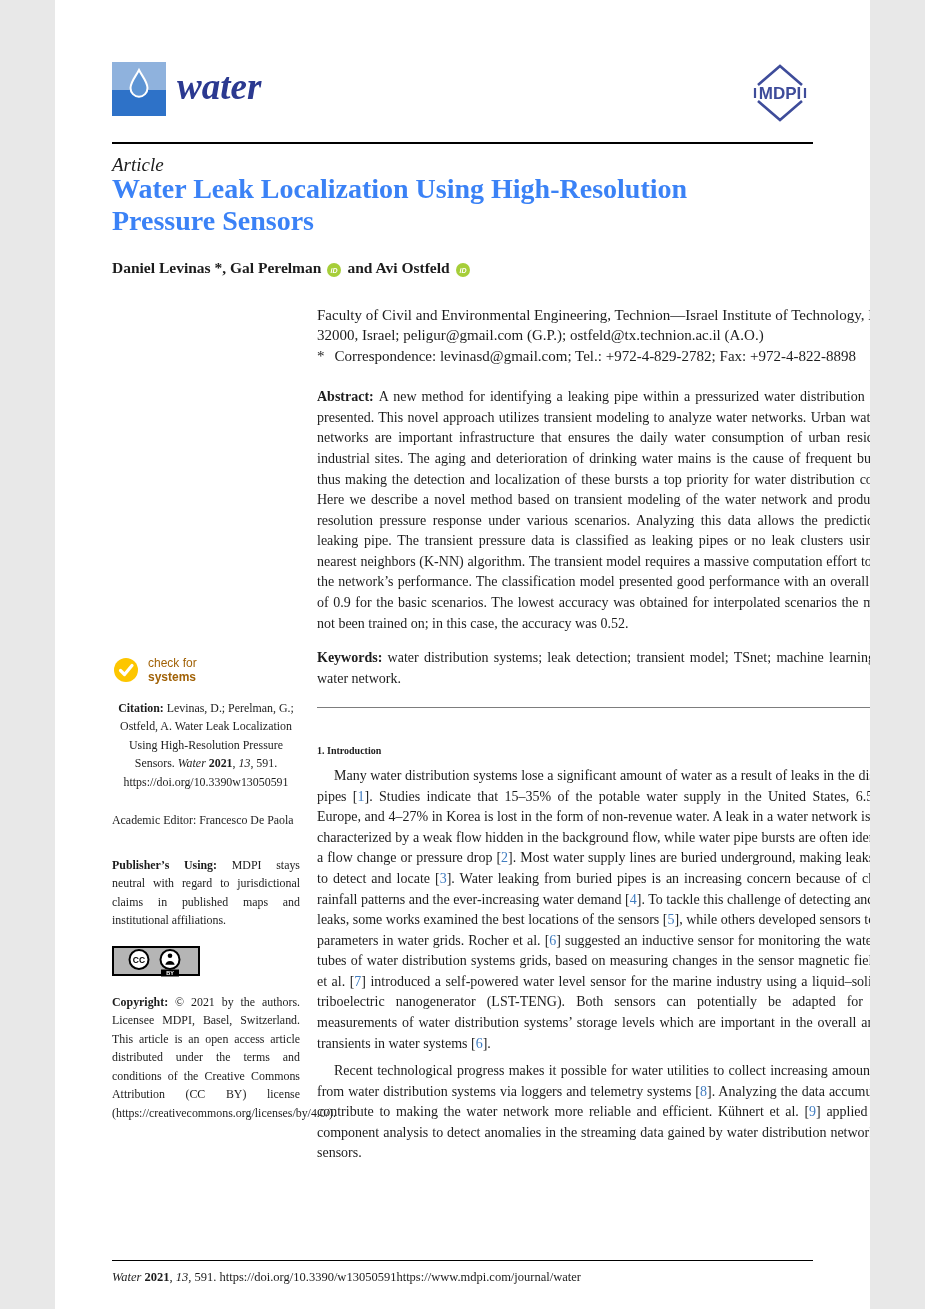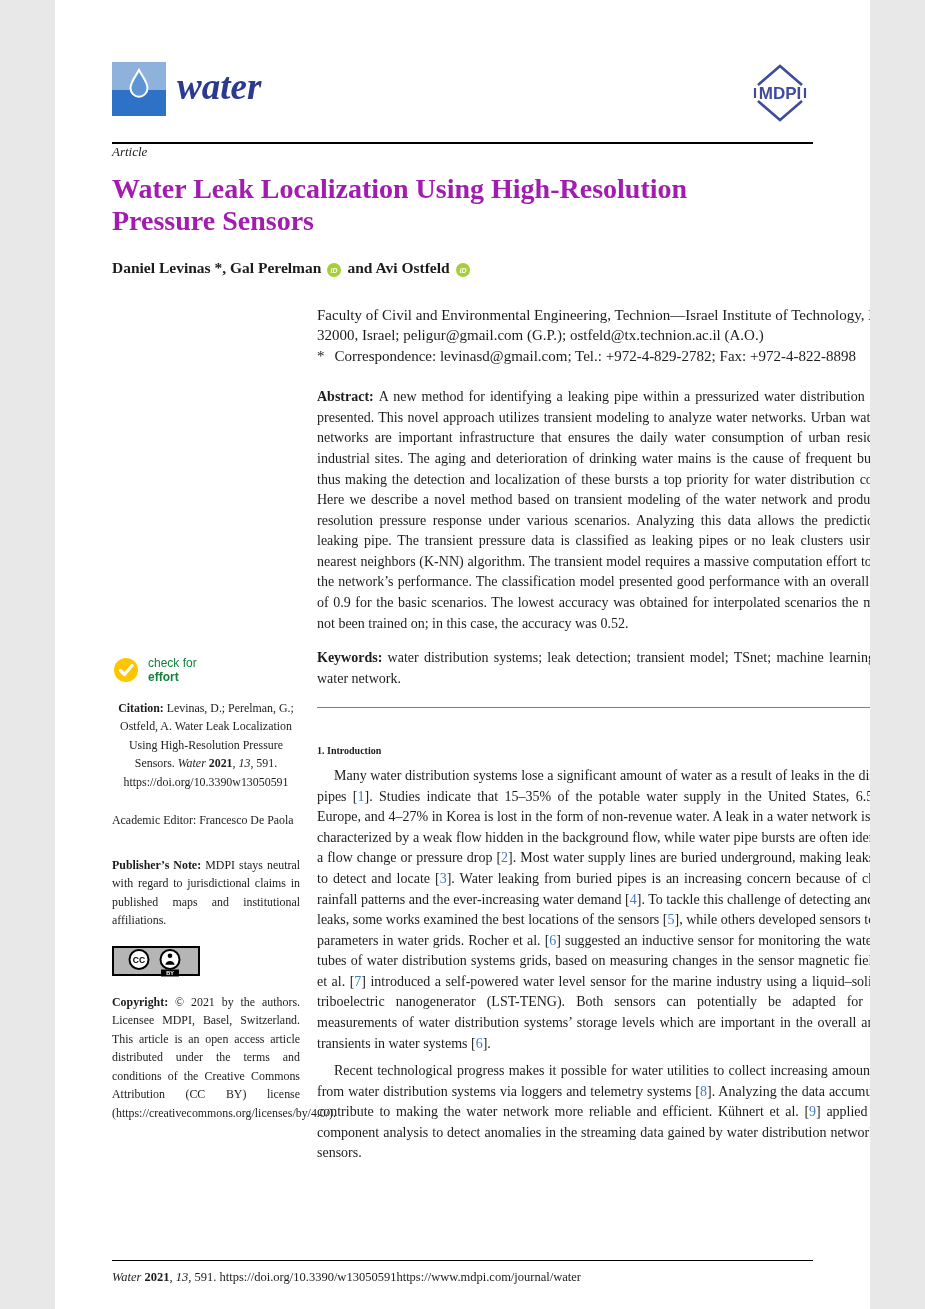--- a/index.html
+++ b/index.html
@@ -6,31 +6,31 @@
   .page{position:relative;width:815px;height:1309px;background:#ffffff;margin:0 auto;
         font-family:"Liberation Serif",serif;color:#1c1c1c;overflow:hidden;}
   
   .header{position:absolute;top:62px;left:57px;right:57px;display:flex;
           justify-content:space-between;align-items:flex-start;}
   .logo-water{display:flex;align-items:center;gap:11px;}
   .water-name{font-size:37px;font-style:italic;font-weight:bold;color:#2b3990;line-height:1;
               padding-bottom:6px;}
   .header-rule{position:absolute;top:142px;left:57px;right:57px;border-top:2px solid #000;}
   
-  .article-type{position:absolute;top:144px;left:57px;font-style:italic;font-size:13px;}
+  .article-type{position:absolute;top:154px;left:57px;font-style:italic;font-size:19px;}
   .title{position:absolute;top:173px;left:57px;width:680px;font-size:28px;font-weight:bold;
-         line-height:1.14;color:#a21caf;}
+         line-height:1.14;color:#3b82f6;}
   .authors{position:absolute;top:259px;left:57px;font-size:15.5px;font-weight:bold;
            display:flex;align-items:flex-end;gap:6px;}
   
   .content{position:absolute;top:305px;left:57px;width:811px;display:flex;gap:17px;}
   .sidebar{width:188px;flex:none;font-size:11.9px;line-height:1.55;}
   .side-spacer{height:352px;}
   .updates-badge{display:flex;align-items:center;gap:8px;cursor:pointer;}
-  .updates-text{font-family:"Liberation Sans",sans-serif;font-size:12px;line-height:1.15;color:#15803d;}
+  .updates-text{font-family:"Liberation Sans",sans-serif;font-size:12px;line-height:1.15;color:#a16207;}
   .updates-text .b2{font-weight:bold;}
   .citation{margin-top:14px;text-align:center;}
   .academic-editor{margin-top:20px;}
   .dates{margin-top:20px;}
   .pub-note{margin-top:26px;text-align:justify;}
   .cc-badge{margin-top:16px;}
   .copyright{margin-top:10px;text-align:justify;}
   
   .main{flex:1;font-size:14px;line-height:1.47;}
   .affiliation{font-size:15px;line-height:1.34;}
@@ -96,30 +96,30 @@
       <div class="side-spacer"></div>
 
       <div class="updates-badge">
         <svg width="28" height="28" viewBox="0 0 28 28">
           <circle cx="14" cy="13" r="12" fill="#FDC600"></circle>
           <path d="M6 22 L10 23 L8 19 Z" fill="#FDC600"></path>
           <path d="M8.5 13.5 L12.5 17.5 L20 8.5" fill="none" stroke="#ffffff" stroke-width="3.2" stroke-linecap="round" stroke-linejoin="round"></path>
         </svg>
         <div class="updates-text">
           <div>check for</div>
-          <div class="b2">effort</div>
+          <div class="b2">systems</div>
         </div>
       </div>
 
       <div class="citation"><span class="seg-b">Citation: </span><span>Levinas, D.; Perelman, G.; Ostfeld, A. Water Leak Localization Using High-Resolution Pressure Sensors. </span><span class="seg-i">Water </span><span class="seg-b">2021</span><span>, </span><span class="seg-i">13</span><span>, 591. https://doi.org/10.3390w13050591</span></div>
 
       <div class="academic-editor">Academic Editor: Francesco De Paola</div>
 
 
-      <div class="pub-note"><span class="seg-b">Publisher’s Note: </span><span>MDPI stays neutral with regard to jurisdictional claims in published maps and institutional affiliations.</span></div>
+      <div class="pub-note"><span class="seg-b">Publisher’s Using: </span><span>MDPI stays neutral with regard to jurisdictional claims in published maps and institutional affiliations.</span></div>
 
       <div class="cc-badge">
         <svg width="88" height="32" viewBox="0 0 88 32">
           <rect x="1" y="1" width="86" height="28" fill="#B5B5B5" stroke="#000000" stroke-width="2"></rect>
           <circle cx="27" cy="13.5" r="9.5" fill="#ffffff" stroke="#000000" stroke-width="2"></circle>
           <text x="27" y="17" font-family="Liberation Sans, sans-serif" font-size="8.5" font-weight="bold" fill="#000000" text-anchor="middle">CC</text>
           <circle cx="58" cy="13.5" r="9.5" fill="#ffffff" stroke="#000000" stroke-width="2"></circle>
           <circle cx="58" cy="9.8" r="2.3" fill="#000000"></circle>
           <path d="M53.3 18.8 a4.8 4.8 0 0 1 9.4 0 Z" fill="#000000"></path>
           <rect x="49" y="23.5" width="18" height="7" fill="#000000"></rect>

